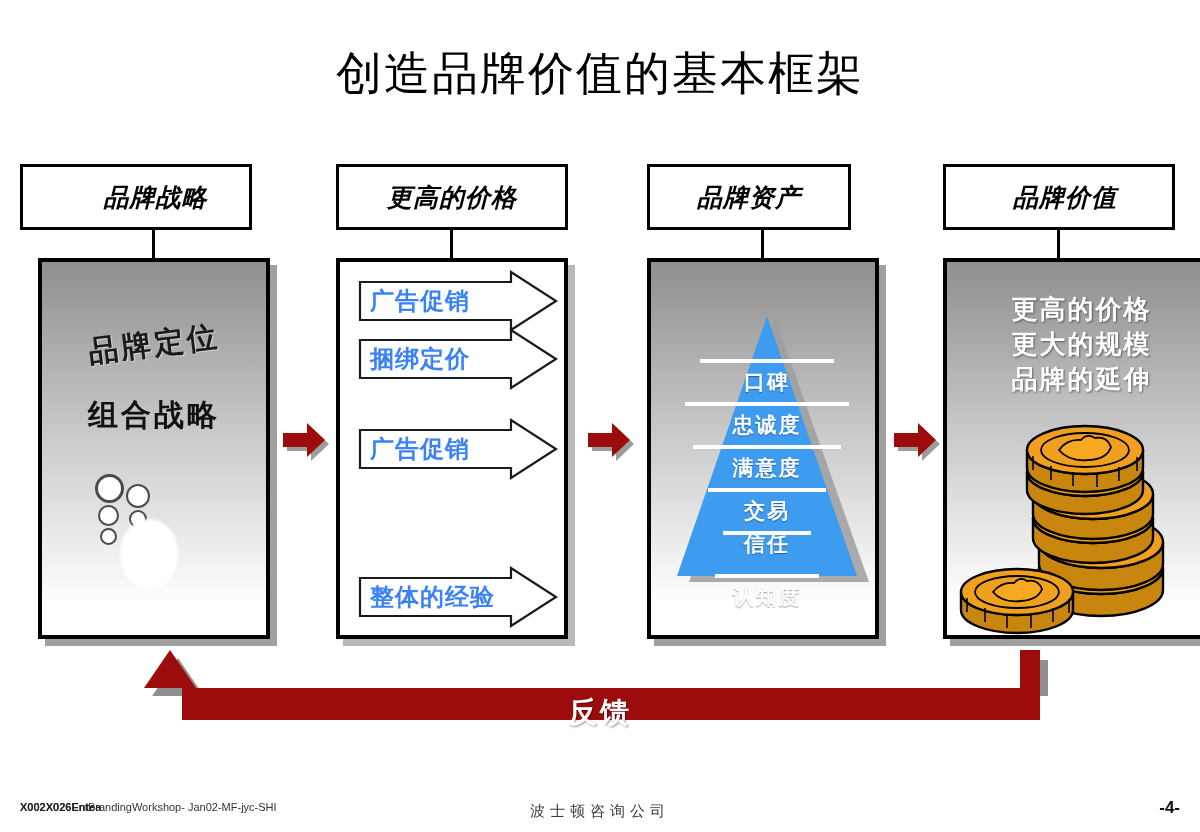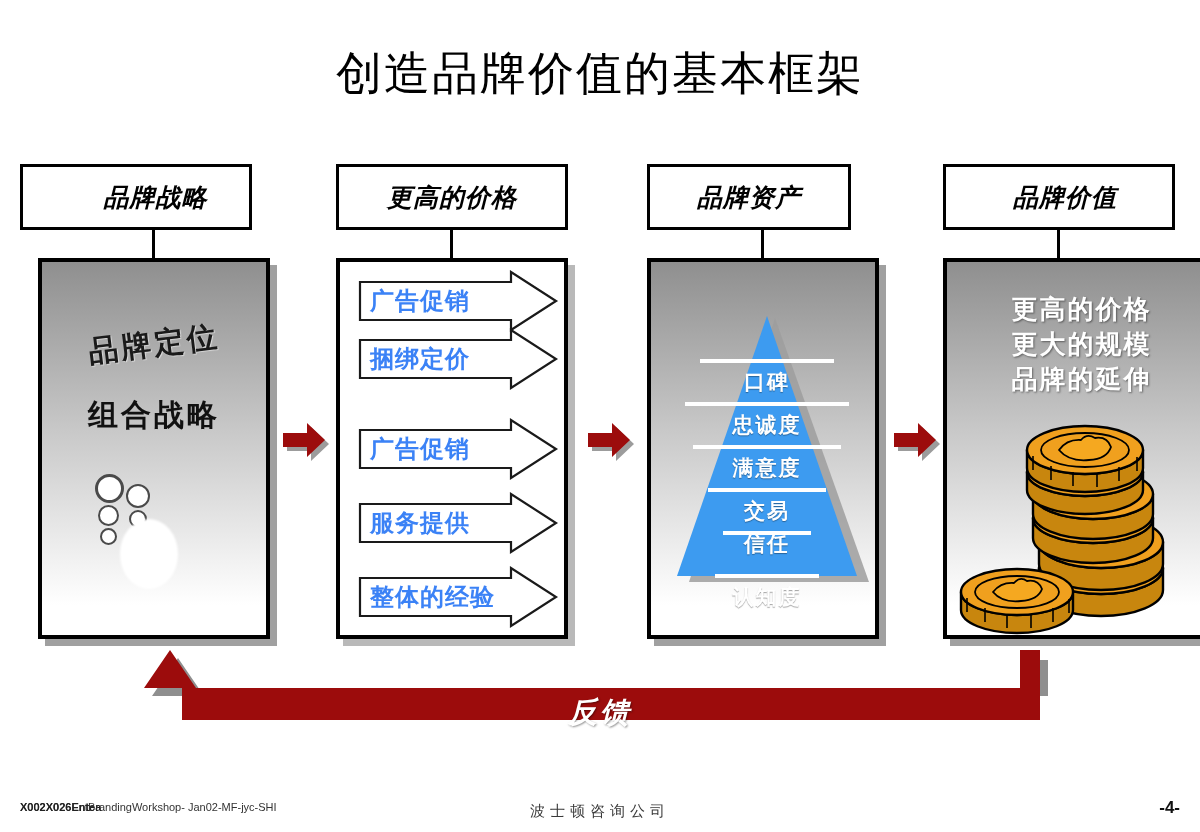--- a/index.html
+++ b/index.html
@@ -91,21 +91,21 @@
 
   
   .conn{position:absolute;}
 
   
   .fb{position:absolute;}
   .fb-label{
     position:absolute;color:#ffffff;
     font-family:"DejaVu Sans","Liberation Sans",sans-serif;
     font-size:29px;font-weight:700;letter-spacing:3px;
-    text-shadow:1px 1px 2px rgba(0,0,0,.4);white-space:nowrap;font-style:italic;
+    text-shadow:1px 1px 2px rgba(0,0,0,.4);white-space:nowrap;
   }
 
   
   .footer-left{
     position:absolute;left:20px;top:801px;
     font-family:"Liberation Sans","DejaVu Sans",sans-serif;
     font-size:11px;color:#333;white-space:nowrap;
   }
   .footer-left .ovl{position:absolute;left:0;top:0;color:#222;font-weight:700;}
   .footer-center{
@@ -184,26 +184,20 @@
         <div class="arw-label">捆绑定价</div>
       </div>
 
       <div class="arw" style="left:16px;top:156px;width:205px;height:62px;">
         <svg width="205" height="62" viewBox="0 0 205 62">
           <path d="M4 12 L155 12 L155 2 L200 31 L155 60 L155 50 L4 50 Z" fill="#ffffff" stroke="#1a1a1a" stroke-width="2.2"></path>
         </svg>
         <div class="arw-label">广告促销</div>
       </div>
 
-      <div class="arw" style="left:16px;top:230px;width:205px;height:62px;">
-        <svg width="205" height="62" viewBox="0 0 205 62">
-          <path d="M4 12 L155 12 L155 2 L200 31 L155 60 L155 50 L4 50 Z" fill="#ffffff" stroke="#1a1a1a" stroke-width="2.2"></path>
-        </svg>
-        <div class="arw-label">服务提供</div>
-      </div>
 
       <div class="arw" style="left:16px;top:304px;width:205px;height:62px;">
         <svg width="205" height="62" viewBox="0 0 205 62">
           <path d="M4 12 L155 12 L155 2 L200 31 L155 60 L155 50 L4 50 Z" fill="#ffffff" stroke="#1a1a1a" stroke-width="2.2"></path>
         </svg>
         <div class="arw-label">整体的经验</div>
       </div>
 
     </div>
   </div>

